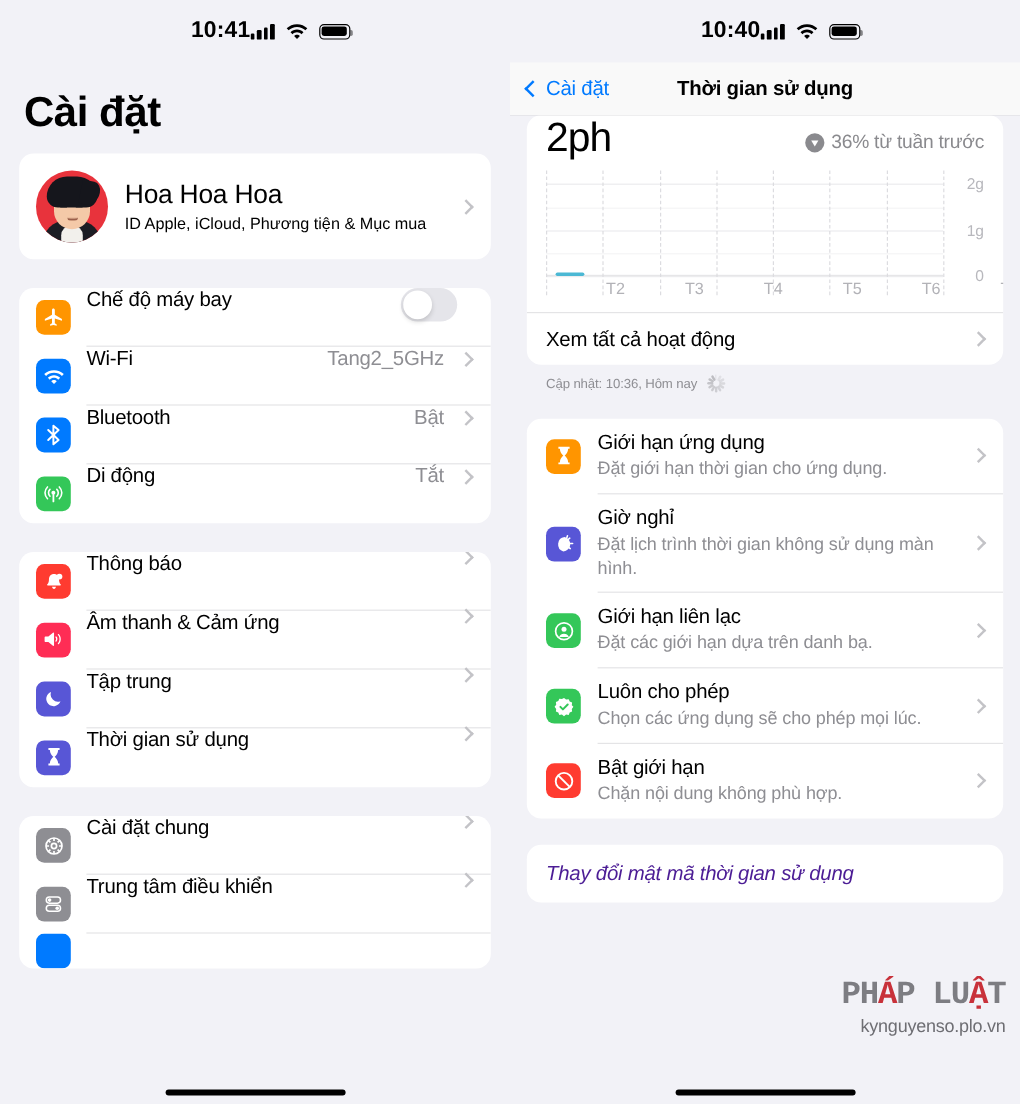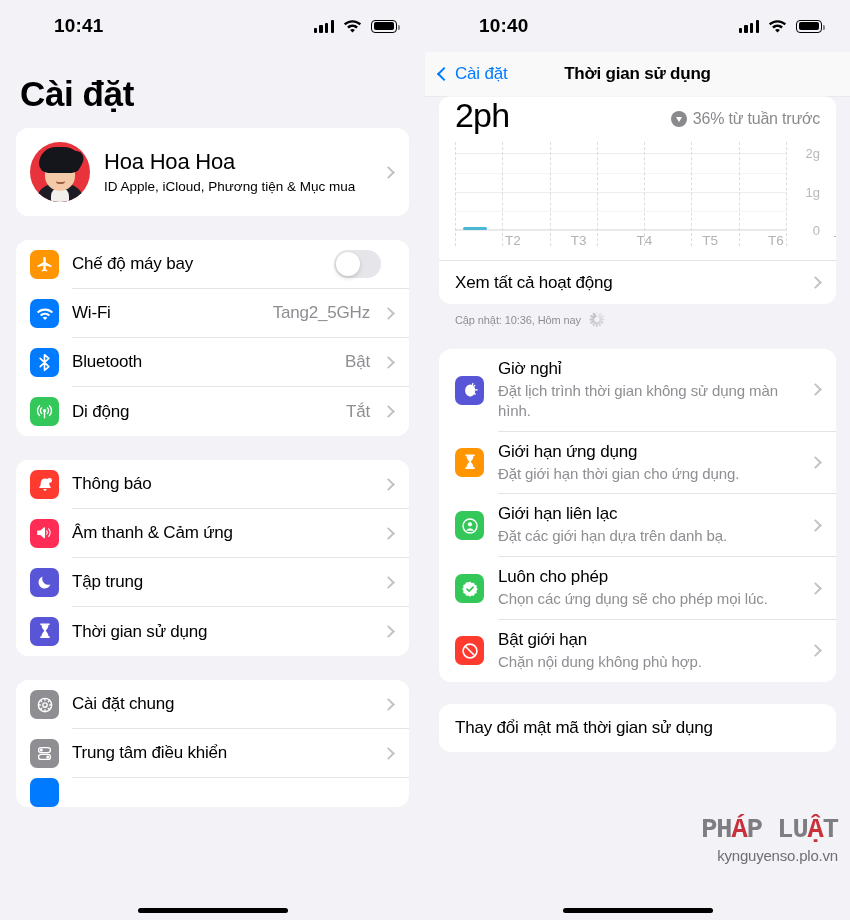--- a/index.html
+++ b/index.html
@@ -13,21 +13,21 @@
   .screens{ display:flex; width:850px; height:920px; }
 
   
   .phone{ position:relative; width:425px; height:920px; overflow:hidden; background:#f2f2f7; }
   .phone.left{ background:#f2f2f7; }
   .phone.right{ background:#f2f2f7; }
 
   
   .statusbar{
     height:52px; display:flex; align-items:center;
-    justify-content:space-between; padding:0 28px 0 30px;
+    justify-content:center; padding:0 28px 0 30px;
     position:relative; z-index:6;margin-left:24px;
   }
   .sb-time{ font-size:19px; font-weight:700; letter-spacing:.2px; color:#000; }
   .sb-icons{ display:flex; align-items:center; gap:9px; }
   .bars{ display:flex; align-items:flex-end; gap:2.2px; height:13px; }
   .bars i{ width:3.4px; background:#000; border-radius:1px; display:block; }
   .bars i:nth-child(1){height:5px}
   .bars i:nth-child(2){height:7.5px}
   .bars i:nth-child(3){height:10px}
   .bars i:nth-child(4){height:13px}
@@ -72,21 +72,21 @@
 
   .row{ display:flex; align-items:center; min-height:49px; padding-left:14px; position:relative; }
   .row .ico{
     width:29px; height:29px; border-radius:7px; flex:0 0 29px;
     display:flex; align-items:center; justify-content:center; color:#fff;
   }
   .row .lbl{ font-size:17px; color:#000; flex:1; letter-spacing:-0.2px; }
   .row .val{ font-size:17px; color:#8e8e93; margin-right:8px; letter-spacing:-0.2px; }
   .row .right{ display:flex; align-items:center; padding-right:14px; }
   .row .body{
-    flex:1; display:flex; align-items:center; min-height:49px;
+    flex:1; display:flex; align-items:flex-start; min-height:49px;
     margin-left:13px; border-bottom:0.8px solid #e4e4e6; padding-right:0;
   }
   .row:last-child .body{ border-bottom:none; }
 
   .toggle{
     width:47px; height:28px; border-radius:15px; background:#e5e5ea;
     position:relative; flex:0 0 47px; margin-right:14px;
   }
   .toggle .knob{
     position:absolute; left:2px; top:2px; width:24px; height:24px;
@@ -159,21 +159,21 @@
     flex:1; display:flex; align-items:center; margin-left:14px;
     padding:10px 14px 10px 0; border-bottom:0.8px solid #e4e4e6; min-height:56px;
   }
   .frow:last-child .fbody{ border-bottom:none; }
   .ftxt{ flex:1; }
   .ftitle{ font-size:17px; color:#000; letter-spacing:-0.2px; margin-bottom:2px; }
   .fsub{ font-size:15px; color:#8e8e93; line-height:1.32; letter-spacing:-0.1px; }
 
   .link-card{
     background:#fff; border-radius:12px; margin-top:22px;
-    padding:14px 16px; font-size:17px; color:#000000; letter-spacing:-0.2px;
+    padding:14px 16px; font-size:17px; color:#4c1d95; letter-spacing:-0.2px;font-style:italic;
   }
 
   .home-ind{
     position:absolute; bottom:7px; left:50%; transform:translateX(-50%);
     width:150px; height:5.5px; border-radius:3px; background:#000;
   }
 
   
   .wm{ position:absolute; right:12px; bottom:56px; text-align:right; z-index:4; }
   .wm-logo{
@@ -508,45 +508,45 @@
             <i style="transform: rotate(240deg); opacity: 0.75;"></i>
             <i style="transform: rotate(270deg); opacity: 0.81;"></i>
             <i style="transform: rotate(300deg); opacity: 0.88;"></i>
             <i style="transform: rotate(330deg); opacity: 0.94;"></i>
           </div>
       </div>
 
       <div class="feat-card">
 
         <div class="frow">
+          <div class="fico" style="background:#FF9500">
+            <svg width="14" height="19" viewBox="0 0 16 22" fill="#fff">
+              <path d="M2.6 1.6h10.8v1.8H12c0 3.1-2 5.4-3.3 6.6 1.3 1.2 3.3 3.5 3.3 6.6h1.4v1.8H2.6v-1.8H4c0-3.1 2-5.4 3.3-6.6C6 8.8 4 6.5 4 3.4H2.6V1.6z"></path>
+            </svg>
+          </div>
+          <div class="fbody">
+            <div class="ftxt">
+              <div class="ftitle">Giới hạn ứng dụng</div>
+              <div class="fsub">Đặt giới hạn thời gian cho ứng dụng.</div>
+            </div>
+            <div class="chev"></div>
+          </div>
+        </div>
+
+        <div class="frow">
           <div class="fico" style="background:#5856D6">
             <svg width="19" height="19" viewBox="0 0 24 24" fill="none" stroke="#fff" stroke-width="1.7" stroke-linecap="round">
               <path d="M13.2 4.4A7.7 7.7 0 0112 19.6 7.8 7.8 0 0113.2 4.4z" fill="#fff" stroke="none"></path>
               <path d="M16.8 7.2l1.9-1.5M19.4 11.2h2.3M17.4 15.2l1.8 1.4M15.6 5.2l.7-2"></path>
             </svg>
           </div>
           <div class="fbody">
             <div class="ftxt">
               <div class="ftitle">Giờ nghỉ</div>
               <div class="fsub">Đặt lịch trình thời gian không sử dụng màn hình.</div>
-            </div>
-            <div class="chev"></div>
-          </div>
-        </div>
-
-        <div class="frow">
-          <div class="fico" style="background:#FF9500">
-            <svg width="14" height="19" viewBox="0 0 16 22" fill="#fff">
-              <path d="M2.6 1.6h10.8v1.8H12c0 3.1-2 5.4-3.3 6.6 1.3 1.2 3.3 3.5 3.3 6.6h1.4v1.8H2.6v-1.8H4c0-3.1 2-5.4 3.3-6.6C6 8.8 4 6.5 4 3.4H2.6V1.6z"></path>
-            </svg>
-          </div>
-          <div class="fbody">
-            <div class="ftxt">
-              <div class="ftitle">Giới hạn ứng dụng</div>
-              <div class="fsub">Đặt giới hạn thời gian cho ứng dụng.</div>
             </div>
             <div class="chev"></div>
           </div>
         </div>
 
         <div class="frow">
           <div class="fico" style="background:#34C759">
             <svg width="20" height="20" viewBox="0 0 24 24" fill="none">
               <circle cx="12" cy="12" r="8.4" stroke="#fff" stroke-width="1.7"></circle>
               <circle cx="12" cy="10" r="2.5" fill="#fff"></circle>

